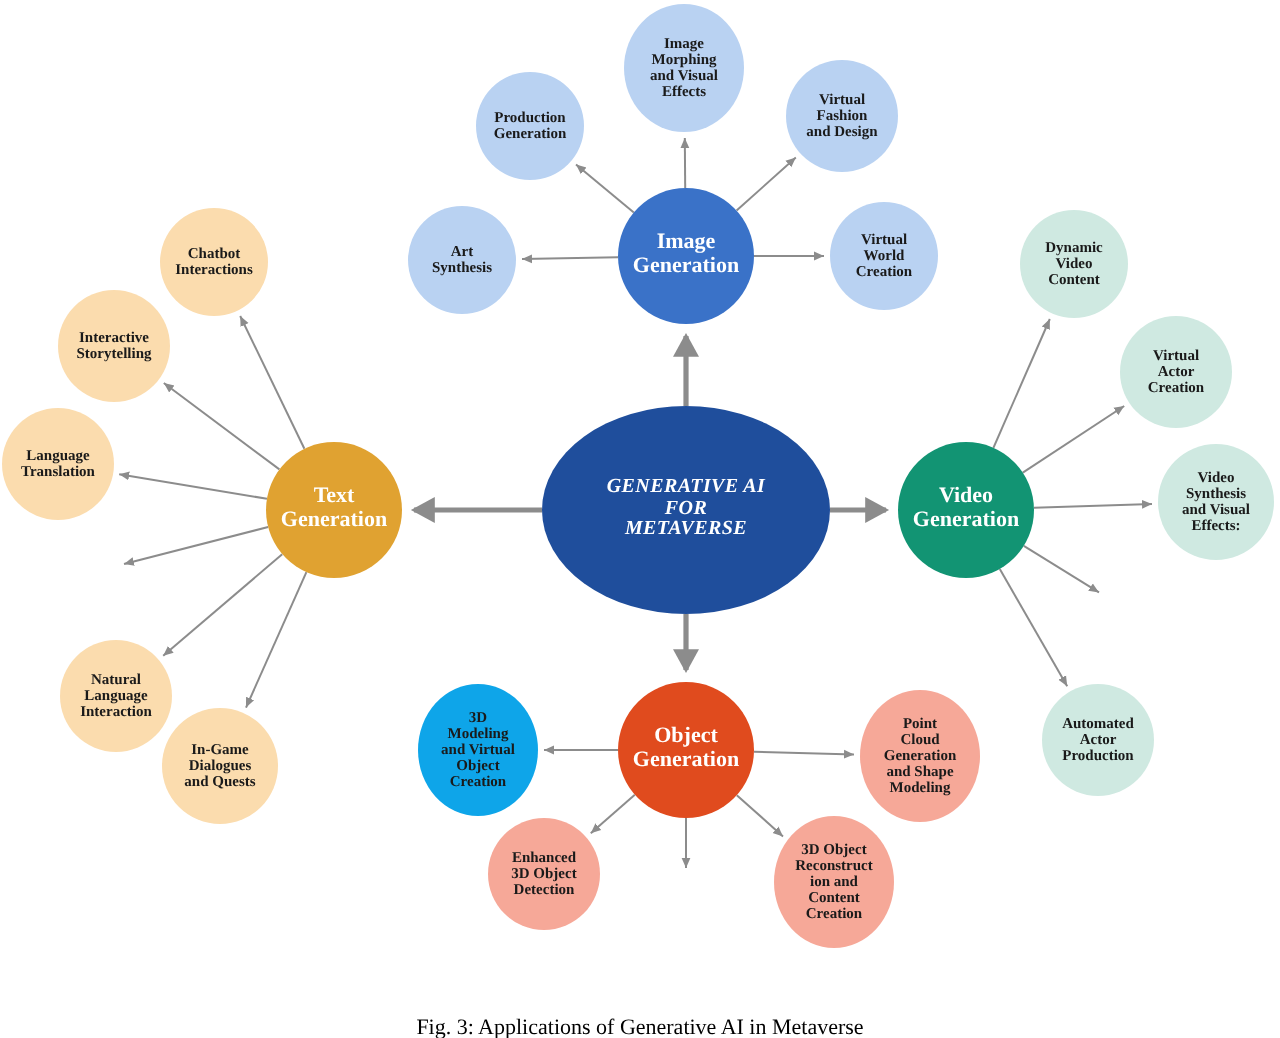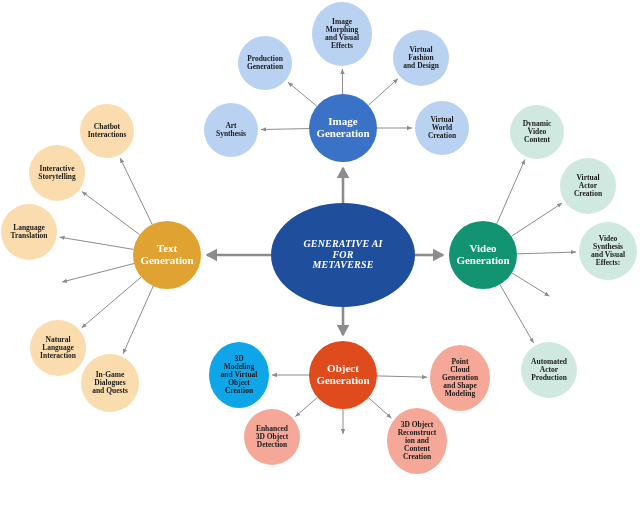--- a/index.html
+++ b/index.html
@@ -230,13 +230,14 @@
       </div>
       <div class="node leaf" style="left: 430px; top: 345px; width: 60px; height: 66px; background: rgb(246, 168, 152); font-size: 7.5px;">
         <span class="label">Point
 Cloud
 Generation
 and Shape
 Modeling</span>
       </div>
     </div>
 
+  <div class="caption" style="top: 508px; font-size: 11px;">Fig. 3: Applications of Generative AI in Metaverse</div>
 </div>
 
 </body></html>

